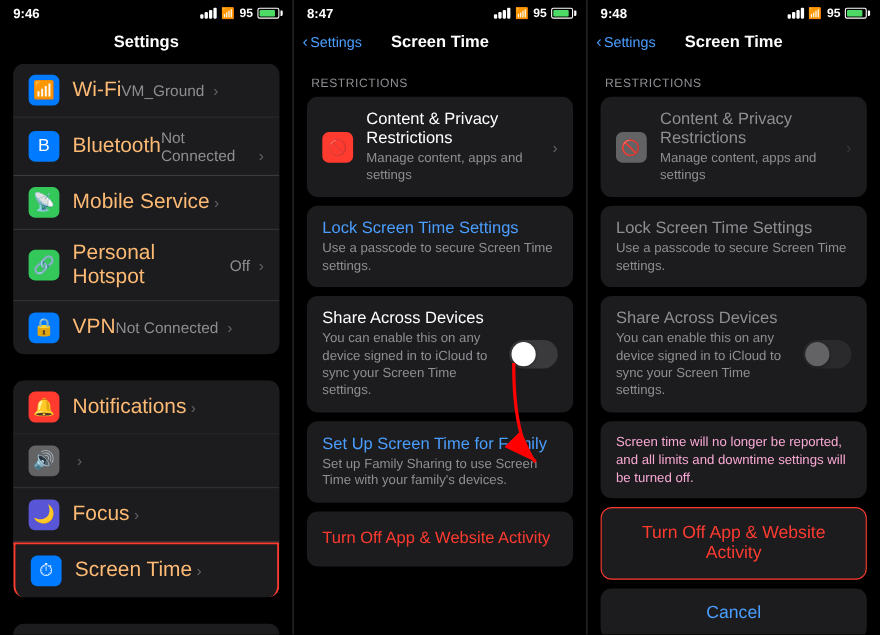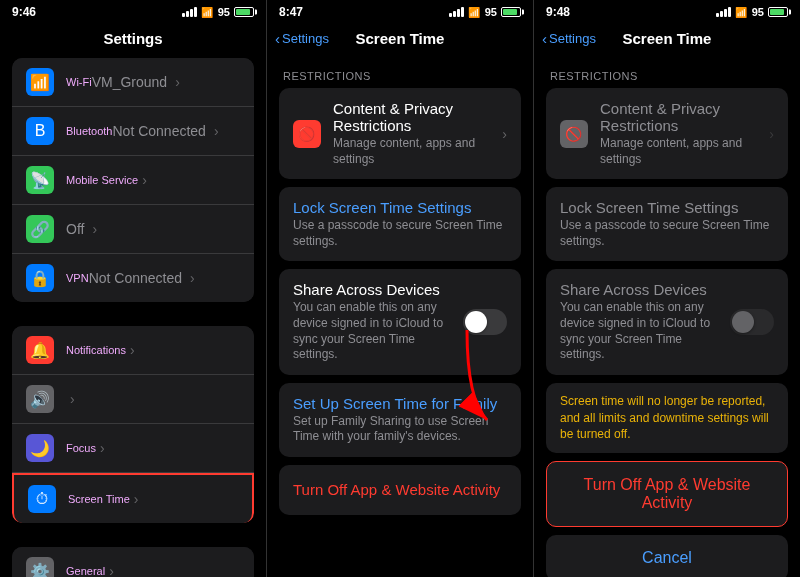--- a/index.html
+++ b/index.html
@@ -95,21 +95,21 @@
     .settings-item:last-child { border-radius: 0 0 10px 10px; border-bottom: none; }
     .item-icon {
       width: 28px; height: 28px; border-radius: 6px;
       display: flex; align-items: center; justify-content: center;
       font-size: 16px; margin-right: 12px; flex-shrink: 0;
     }
     .icon-blue2 { background: #007AFF; }
     .icon-purple { background: #5856d6; }
     .icon-red { background: #ff3b30; }
     .icon-gray { background: #636366; }
-    .item-label { font-size: 11px; color: #f0abfc; }
+    .item-label { font-size: 19px; color: #fdba74; }
     .item-value { font-size: 14px; color: #8e8e93; margin-left: auto; margin-right: 4px; }
     .item-chevron { color: #636366; font-size: 14px; margin-left: 4px; }
     .item-right { display: flex; align-items: flex-end; }
     .selected-item { border: 2px solid #ff3b30; background: #1c1c1e; }
     .section-spacer { height: 16px; }
 
     
     .st-content {
       flex: 1;
       overflow: hidden;
@@ -165,21 +165,21 @@
     }
     .toggle.off .toggle-knob { left: 2px; }
 
     
     .warning-box {
       background: #1c1c1e;
       border-radius: 10px;
       padding: 10px 14px;
       margin-bottom: 8px;
       font-size: 12px;
-      color: #eab308;
+      color: #f9a8d4;
       line-height: 1.4;
     }
 
     
     .action-btn {
       background: #1c1c1e;
       border-radius: 10px;
       padding: 14px;
       text-align: center;
       cursor: pointer;
@@ -242,20 +242,21 @@
         </div>
         <div class="settings-item">
           <div class="item-icon" style="background:#34c759;">📡</div>
           <span class="item-label">Mobile Service</span>
           <div class="item-right">
             <span class="item-chevron">›</span>
           </div>
         </div>
         <div class="settings-item">
           <div class="item-icon" style="background:#34c759;">🔗</div>
+          <span class="item-label">Personal Hotspot</span>
           <div class="item-right">
             <span class="item-value">Off</span>
             <span class="item-chevron">›</span>
           </div>
         </div>
         <div class="settings-item" style="border-radius:0 0 10px 10px; border-bottom:none;">
           <div class="item-icon" style="background:#007AFF;">🔒</div>
           <span class="item-label">VPN</span>
           <div class="item-right">
             <span class="item-value">Not Connected</span>

